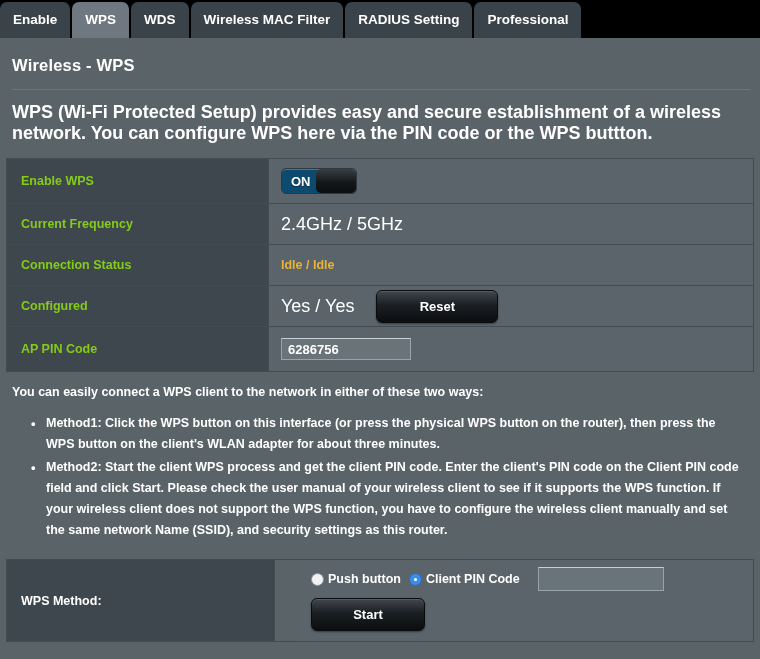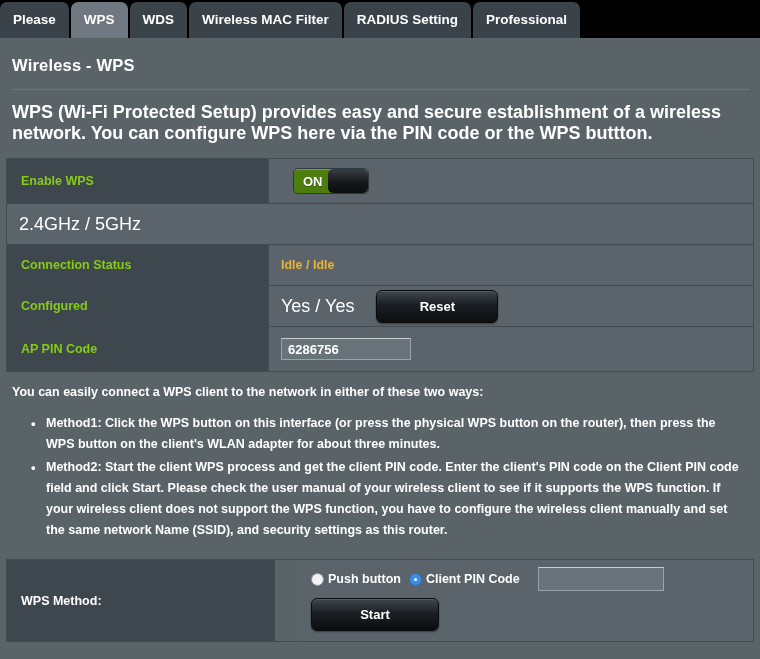--- a/index.html
+++ b/index.html
@@ -125,30 +125,29 @@
   .row-configured .cell-value { min-height: 40px; }
 
   .value-text { font-size: 18px; font-weight: normal; }
   .value-status { color: #e8b33b; font-weight: bold; font-size: 12.5px; }
 
   
   .toggle {
     width: 76px;
     height: 26px;
     border-radius: 5px;
-    background: #4d7c0f;
+    background: #0c4a6e;
     border: 1px solid #2f3840;
     display: flex;
     align-items: center;
     position: relative;
     box-sizing: border-box;
     overflow: hidden;
     cursor: pointer;
     box-shadow: inset 0 1px 0 rgba(255,255,255,0.25);
-    margin-left: 12px;
   }
   .toggle-on-label {
     color: #ffffff;
     font-size: 13px;
     font-weight: bold;
     padding-left: 9px;
     text-shadow: 0 1px 1px rgba(0,0,0,0.35);
   }
   .toggle-knob {
     position: absolute;
@@ -168,21 +167,21 @@
     font-weight: bold;
     border: 1px solid #0a0c0e;
     border-radius: 6px;
     padding: 8px 0;
     text-align: center;
     cursor: pointer;
     box-shadow: 0 1px 2px rgba(0,0,0,0.4), inset 0 1px 0 rgba(255,255,255,0.12);
     box-sizing: border-box;
   }
   .btn-reset { width: 122px; margin-left: 22px; }
-  .btn-start { width: 128px; margin-top: 8px; }
+  .btn-start { width: 114px; margin-top: 8px; }
 
   
   .txtinput {
     background: #69737a;
     border: 1px solid #9aa3a9;
     border-top-color: #c8cfd3;
     color: #ffffff;
     font-size: 13px;
     font-weight: bold;
     font-family: "Liberation Sans", sans-serif;
@@ -296,21 +295,21 @@
     background: #5a6368;
     height: 16px;
   }
 </style>
 </head>
 <body>
 
 <div class="app">
 
   <div class="tabbar">
-    <div class="tab">Please</div>
+    <div class="tab">Enable</div>
     <div class="tab active">WPS</div>
     <div class="tab">WDS</div>
     <div class="tab">Wireless MAC Filter</div>
     <div class="tab">RADIUS Setting</div>
     <div class="tab">Professional</div>
   </div>
 
   <div class="content">
 
     <div class="page-title">Wireless - WPS</div>
@@ -323,20 +322,21 @@
         <div class="cell-label">Enable WPS</div>
         <div class="cell-value">
           <div class="toggle">
             <span class="toggle-on-label">ON</span>
             <span class="toggle-knob"></span>
           </div>
         </div>
       </div>
 
       <div class="row row-freq">
+        <div class="cell-label">Current Frequency</div>
         <div class="cell-value">
           <span class="value-text">2.4GHz / 5GHz</span>
         </div>
       </div>
 
       <div class="row row-status">
         <div class="cell-label">Connection Status</div>
         <div class="cell-value">
           <span class="value-status">Idle / Idle</span>
         </div>

